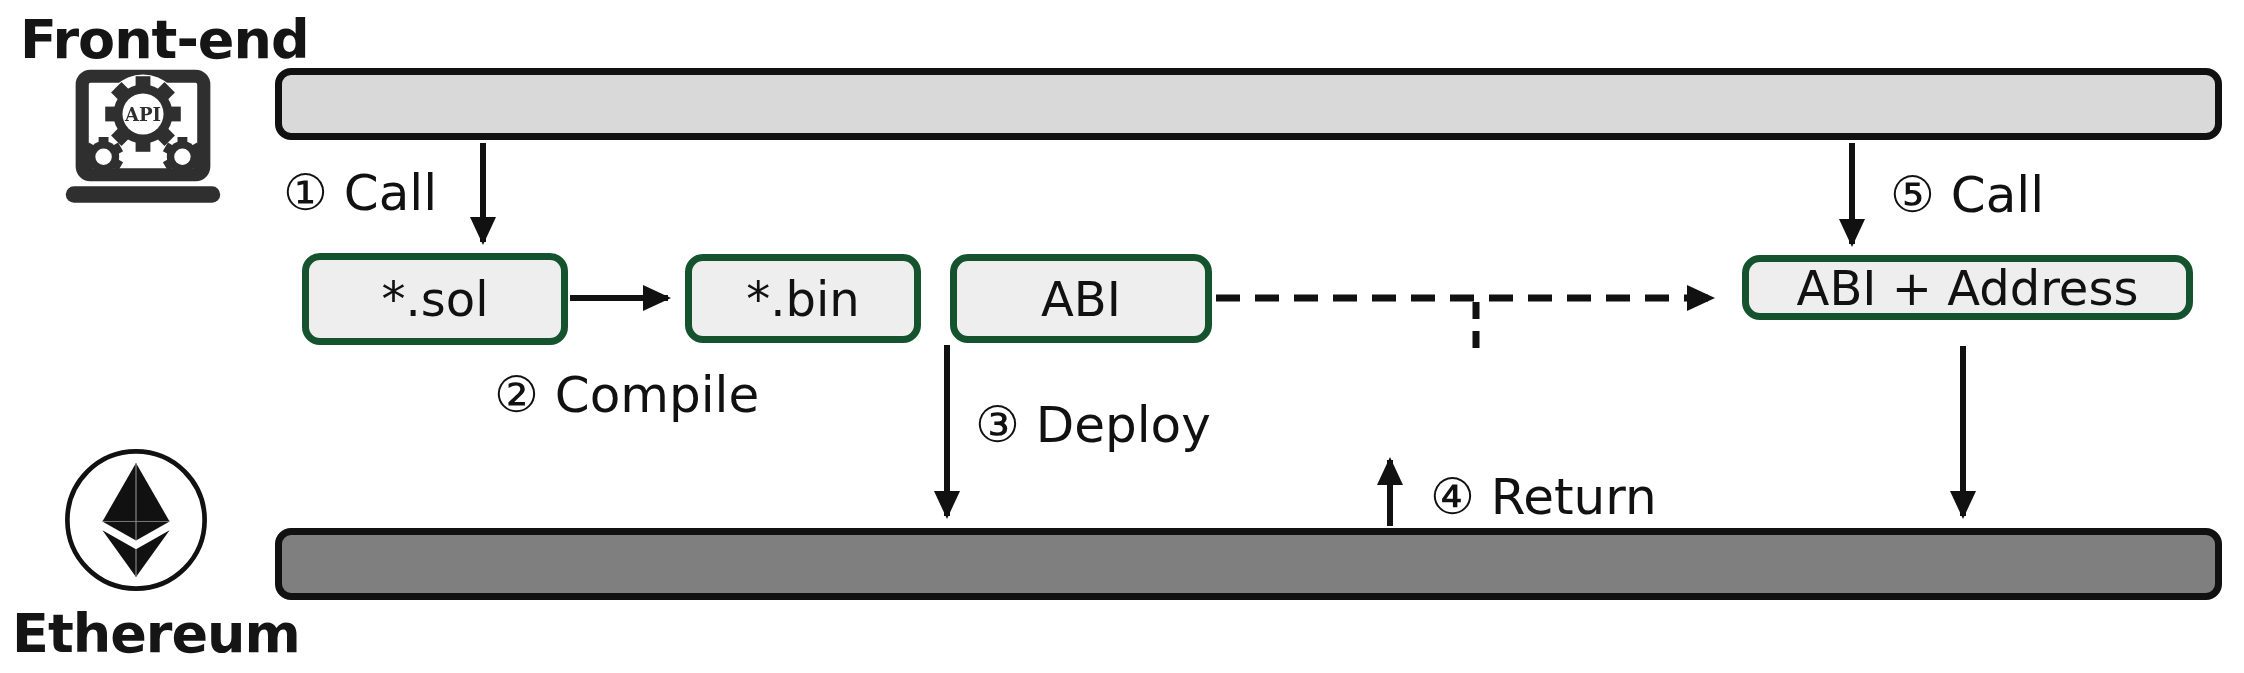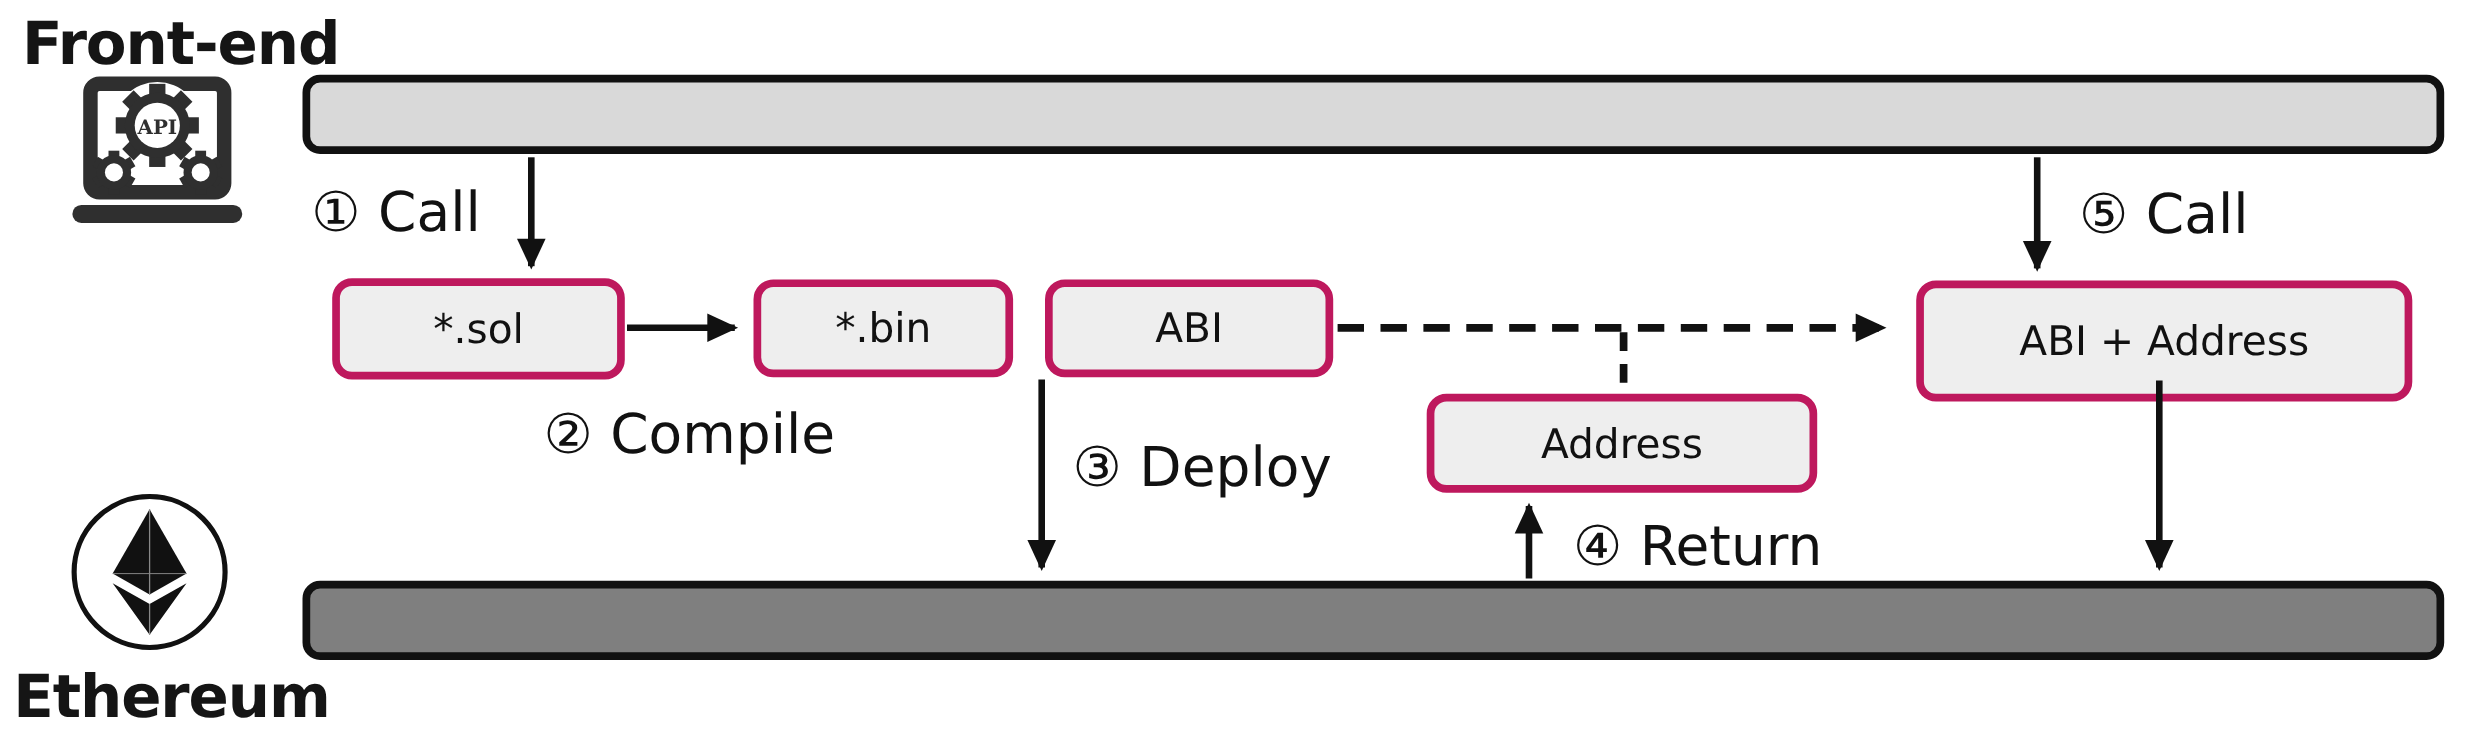--- a/index.html
+++ b/index.html
@@ -13,24 +13,24 @@
     position:absolute;font-weight:bold;font-size:54px;line-height:1.05;
     color:#151515;letter-spacing:-1px;
   }
   .bar{
     position:absolute;left:275px;width:1947px;height:72px;
     border:7px solid #111;border-radius:16px;box-sizing:border-box;
   }
   .bar.top{top:68px;background:#d9d9d9;}
   .bar.bottom{top:528px;background:#7f7f7f;}
   .node{
-    position:absolute;background:#eeeeee;border:7px solid #be185d;
+    position:absolute;background:#eeeeee;border:7px solid #14532d;
     border-radius:18px;box-sizing:border-box;
     display:flex;align-items:center;justify-content:center;
-    font-size:37px;color:#111;white-space:nowrap;
+    font-size:48px;color:#111;white-space:nowrap;
   }
   .step-label{
     position:absolute;font-size:50px;line-height:1;color:#111;white-space:nowrap;
   }
   .icon-wrap{position:absolute;}
   svg{display:block;}
   .overlay{position:absolute;left:0;top:0;pointer-events:none;}
 </style>
 </head>
 <body>
@@ -102,22 +102,21 @@
       <line x1="50" y1="70" x2="50" y2="89" stroke="#888" stroke-width="0.8"></line>
     </svg>
   </div>
 
   <div class="bar top"></div>
   <div class="bar bottom"></div>
 
   <div class="node" style="left:302px;top:253px;width:266px;height:92px;">*.sol</div>
   <div class="node" style="left:685px;top:254px;width:236px;height:89px;">*.bin</div>
   <div class="node" style="left:950px;top:254px;width:262px;height:89px;">ABI</div>
-  <div class="node" style="left:1297px;top:358px;width:355px;height:90px;">Address</div>
-  <div class="node" style="left:1742px;top:255px;width:451px;height:110px;">ABI + Address</div>
+  <div class="node" style="left:1742px;top:255px;width:451px;height:65px;">ABI + Address</div>
 
   <div class="step-label" style="left:283px;top:168px;">① Call</div>
   <div class="step-label" style="left:494px;top:370px;">② Compile</div>
   <div class="step-label" style="left:1430px;top:472px;">④ Return</div>
   <div class="step-label" style="left:975px;top:400px;">③ Deploy</div>
   <div class="step-label" style="left:1890px;top:170px;">⑤ Call</div>
 
   <svg class="overlay" width="2244" height="673" viewBox="0 0 2244 673">
     <defs>
       <marker id="head" markerUnits="userSpaceOnUse" markerWidth="40" markerHeight="40" refX="26" refY="14" orient="auto">

